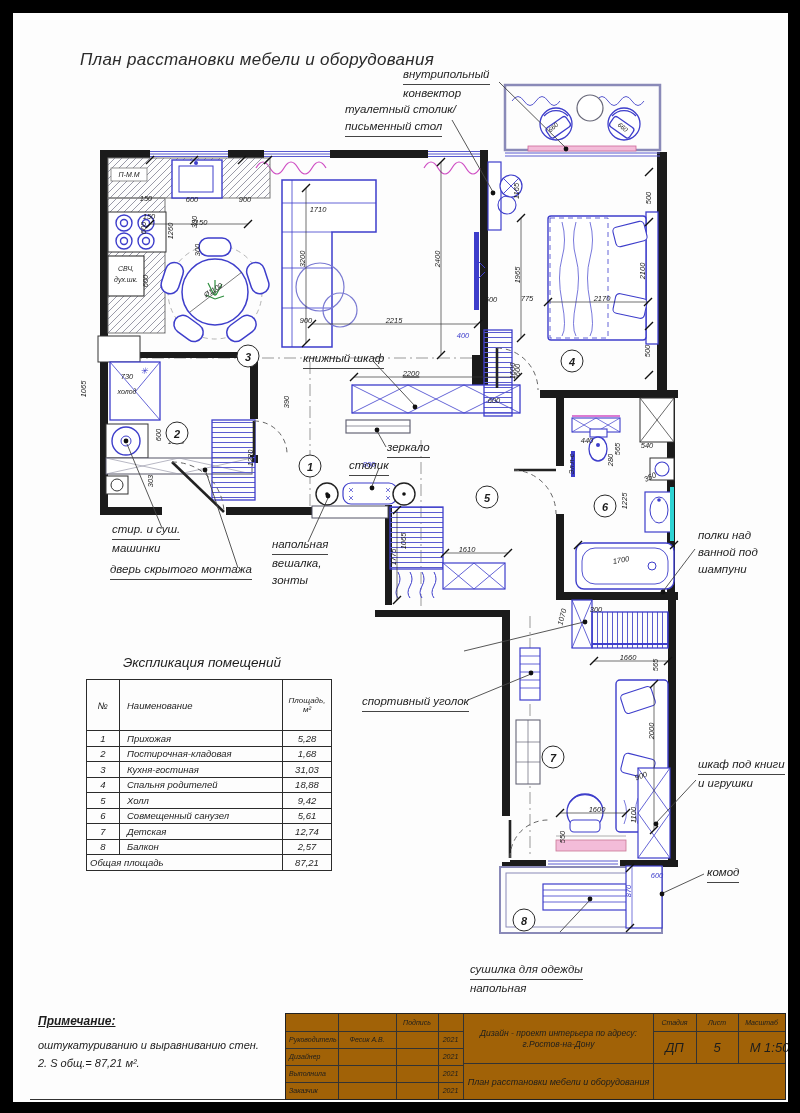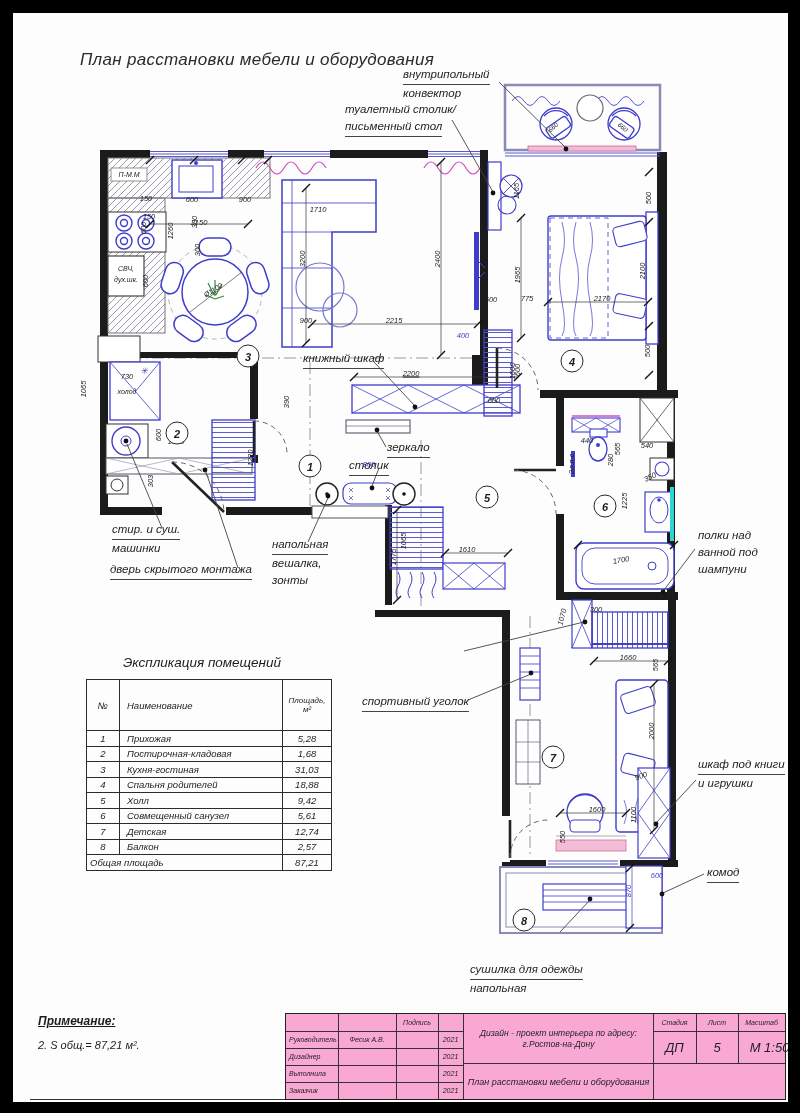--- a/index.html
+++ b/index.html
@@ -35,21 +35,21 @@
   table.lt .c-area{width:42px;text-align:center}
   table.lt th{height:50px;text-align:center}
   table.lt .hdr-area{font-size:8px;line-height:9px}
   table.lt .total-lbl{}
   
   .notes{position:absolute;left:38px;top:1014px;z-index:3;color:#1d1d1d}
   .notes .nh{font:italic bold 12px "Liberation Sans",sans-serif;text-decoration:underline;margin-bottom:9px}
   .notes .nl{font:italic 11px "Liberation Sans",sans-serif;line-height:17.5px}
   
   .tb{position:absolute;left:285px;top:1013px;width:501px;height:87px;border:1.6px solid #222;
-      box-sizing:border-box;z-index:3;background:#f9a8d4;color:#1d1d1d}
+      box-sizing:border-box;z-index:3;background:#a16207;color:#1d1d1d}
   .tb .vl,.tb .hl{position:absolute;background:#333}
   .tb .cell{position:absolute;display:flex;align-items:center;justify-content:center;
       font:italic 7px "Liberation Sans",sans-serif;text-align:center;white-space:nowrap;overflow:hidden}
   .tb .cell.lft{justify-content:flex-start;padding-left:3px}
   .tb .big{font-size:13px}
   .tb .med{font-size:8.5px;line-height:11px;white-space:normal}
   .tb .sheet-t{font-size:9px}
   .bottomline{position:absolute;left:30px;top:1098.5px;width:255px;height:1.4px;background:#333;z-index:3}
 </style>
 </head>
@@ -556,20 +556,21 @@
       <tr>
         <td colspan="2" class="total-lbl">Общая площадь</td>
         <td class="c-area">87,21</td>
       </tr>
     </tbody>
   </table>
 </div>
 
 <div class="notes">
   <div class="nh">Примечание:</div>
+  <div class="nl">оштукатуриванию и выравниванию стен.</div>
   <div class="nl">2. S общ.= 87,21 м².</div>
 </div>
 <div class="bottomline"></div>
 
 <div class="tb">
 
   <div class="vl" style="left:52px;top:0;width:1.2px;height:85px"></div>
   <div class="vl" style="left:110px;top:0;width:1.2px;height:85px"></div>
   <div class="vl" style="left:152px;top:0;width:1.2px;height:85px"></div>
   <div class="vl" style="left:177px;top:0;width:1.4px;height:85px"></div>

